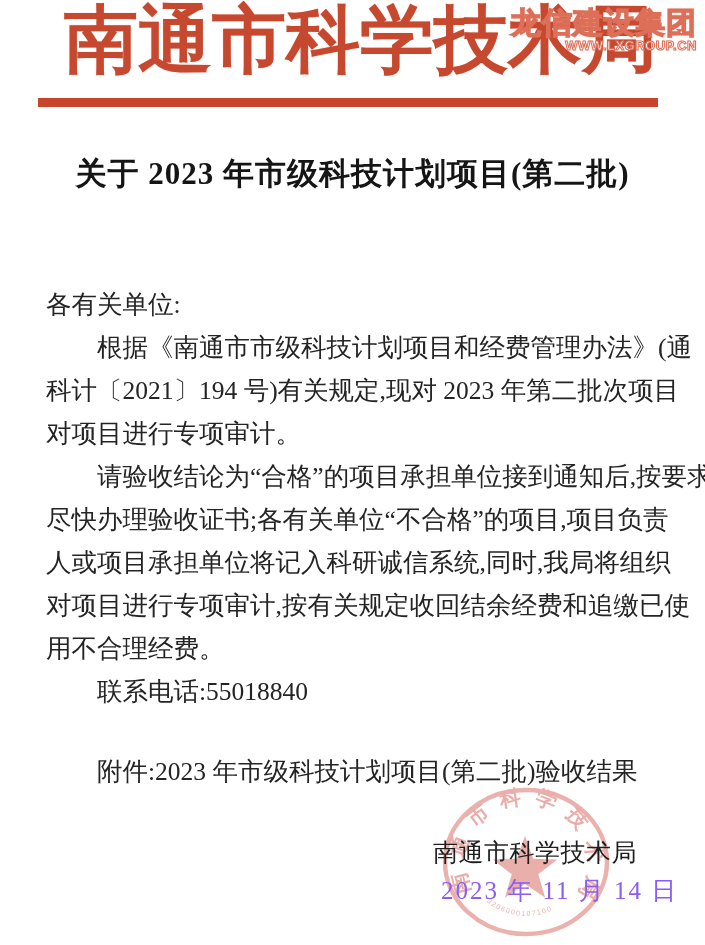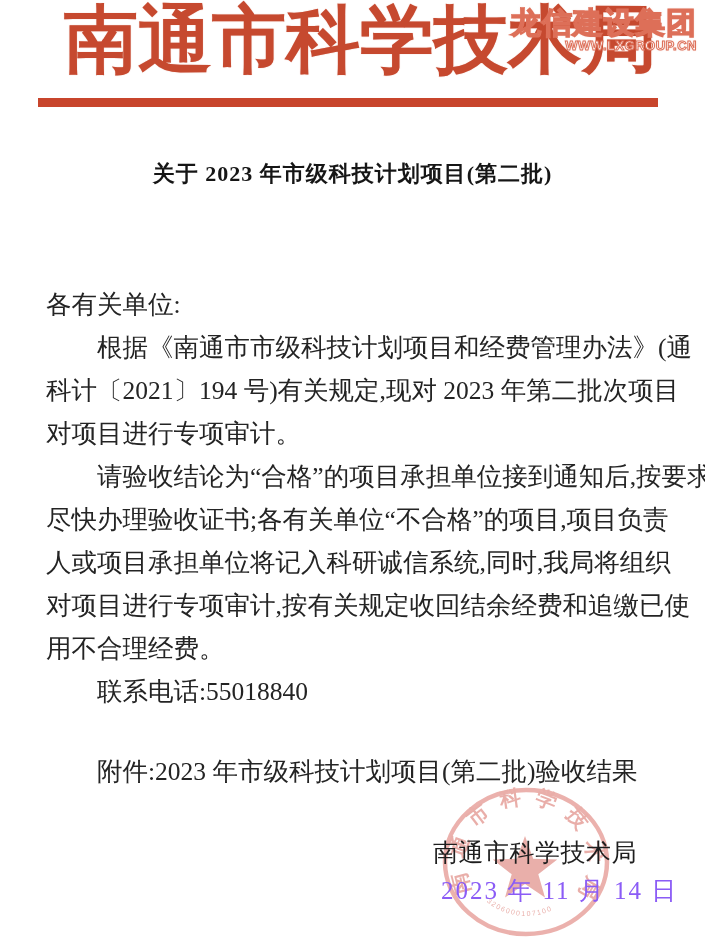--- a/index.html
+++ b/index.html
@@ -38,21 +38,21 @@
   .wm-site {
     font-size:13px; letter-spacing:.5px; color:#ffffff;
     -webkit-text-stroke:1px #dd6f58;
     text-shadow:0 0 2px rgba(221,111,88,.55);
   }
 
   
   .doc-title {
     position:absolute; left:0; top:150px; width:705px;
     text-align:center; font-weight:bold; color:#151515;
-    font-size:22px; line-height:47px; letter-spacing:1px;
+    font-size:31px; line-height:47px; letter-spacing:1px;
   }
 
   
   .doc-body {
     position:absolute; left:46px; top:283px; width:615px;
     font-size:25.5px; color:#242424; line-height:43px;
   }
   .bline { white-space:nowrap; height:43px; }
   .indent { padding-left:51px; }
   .attachment { margin-top:37px; }

